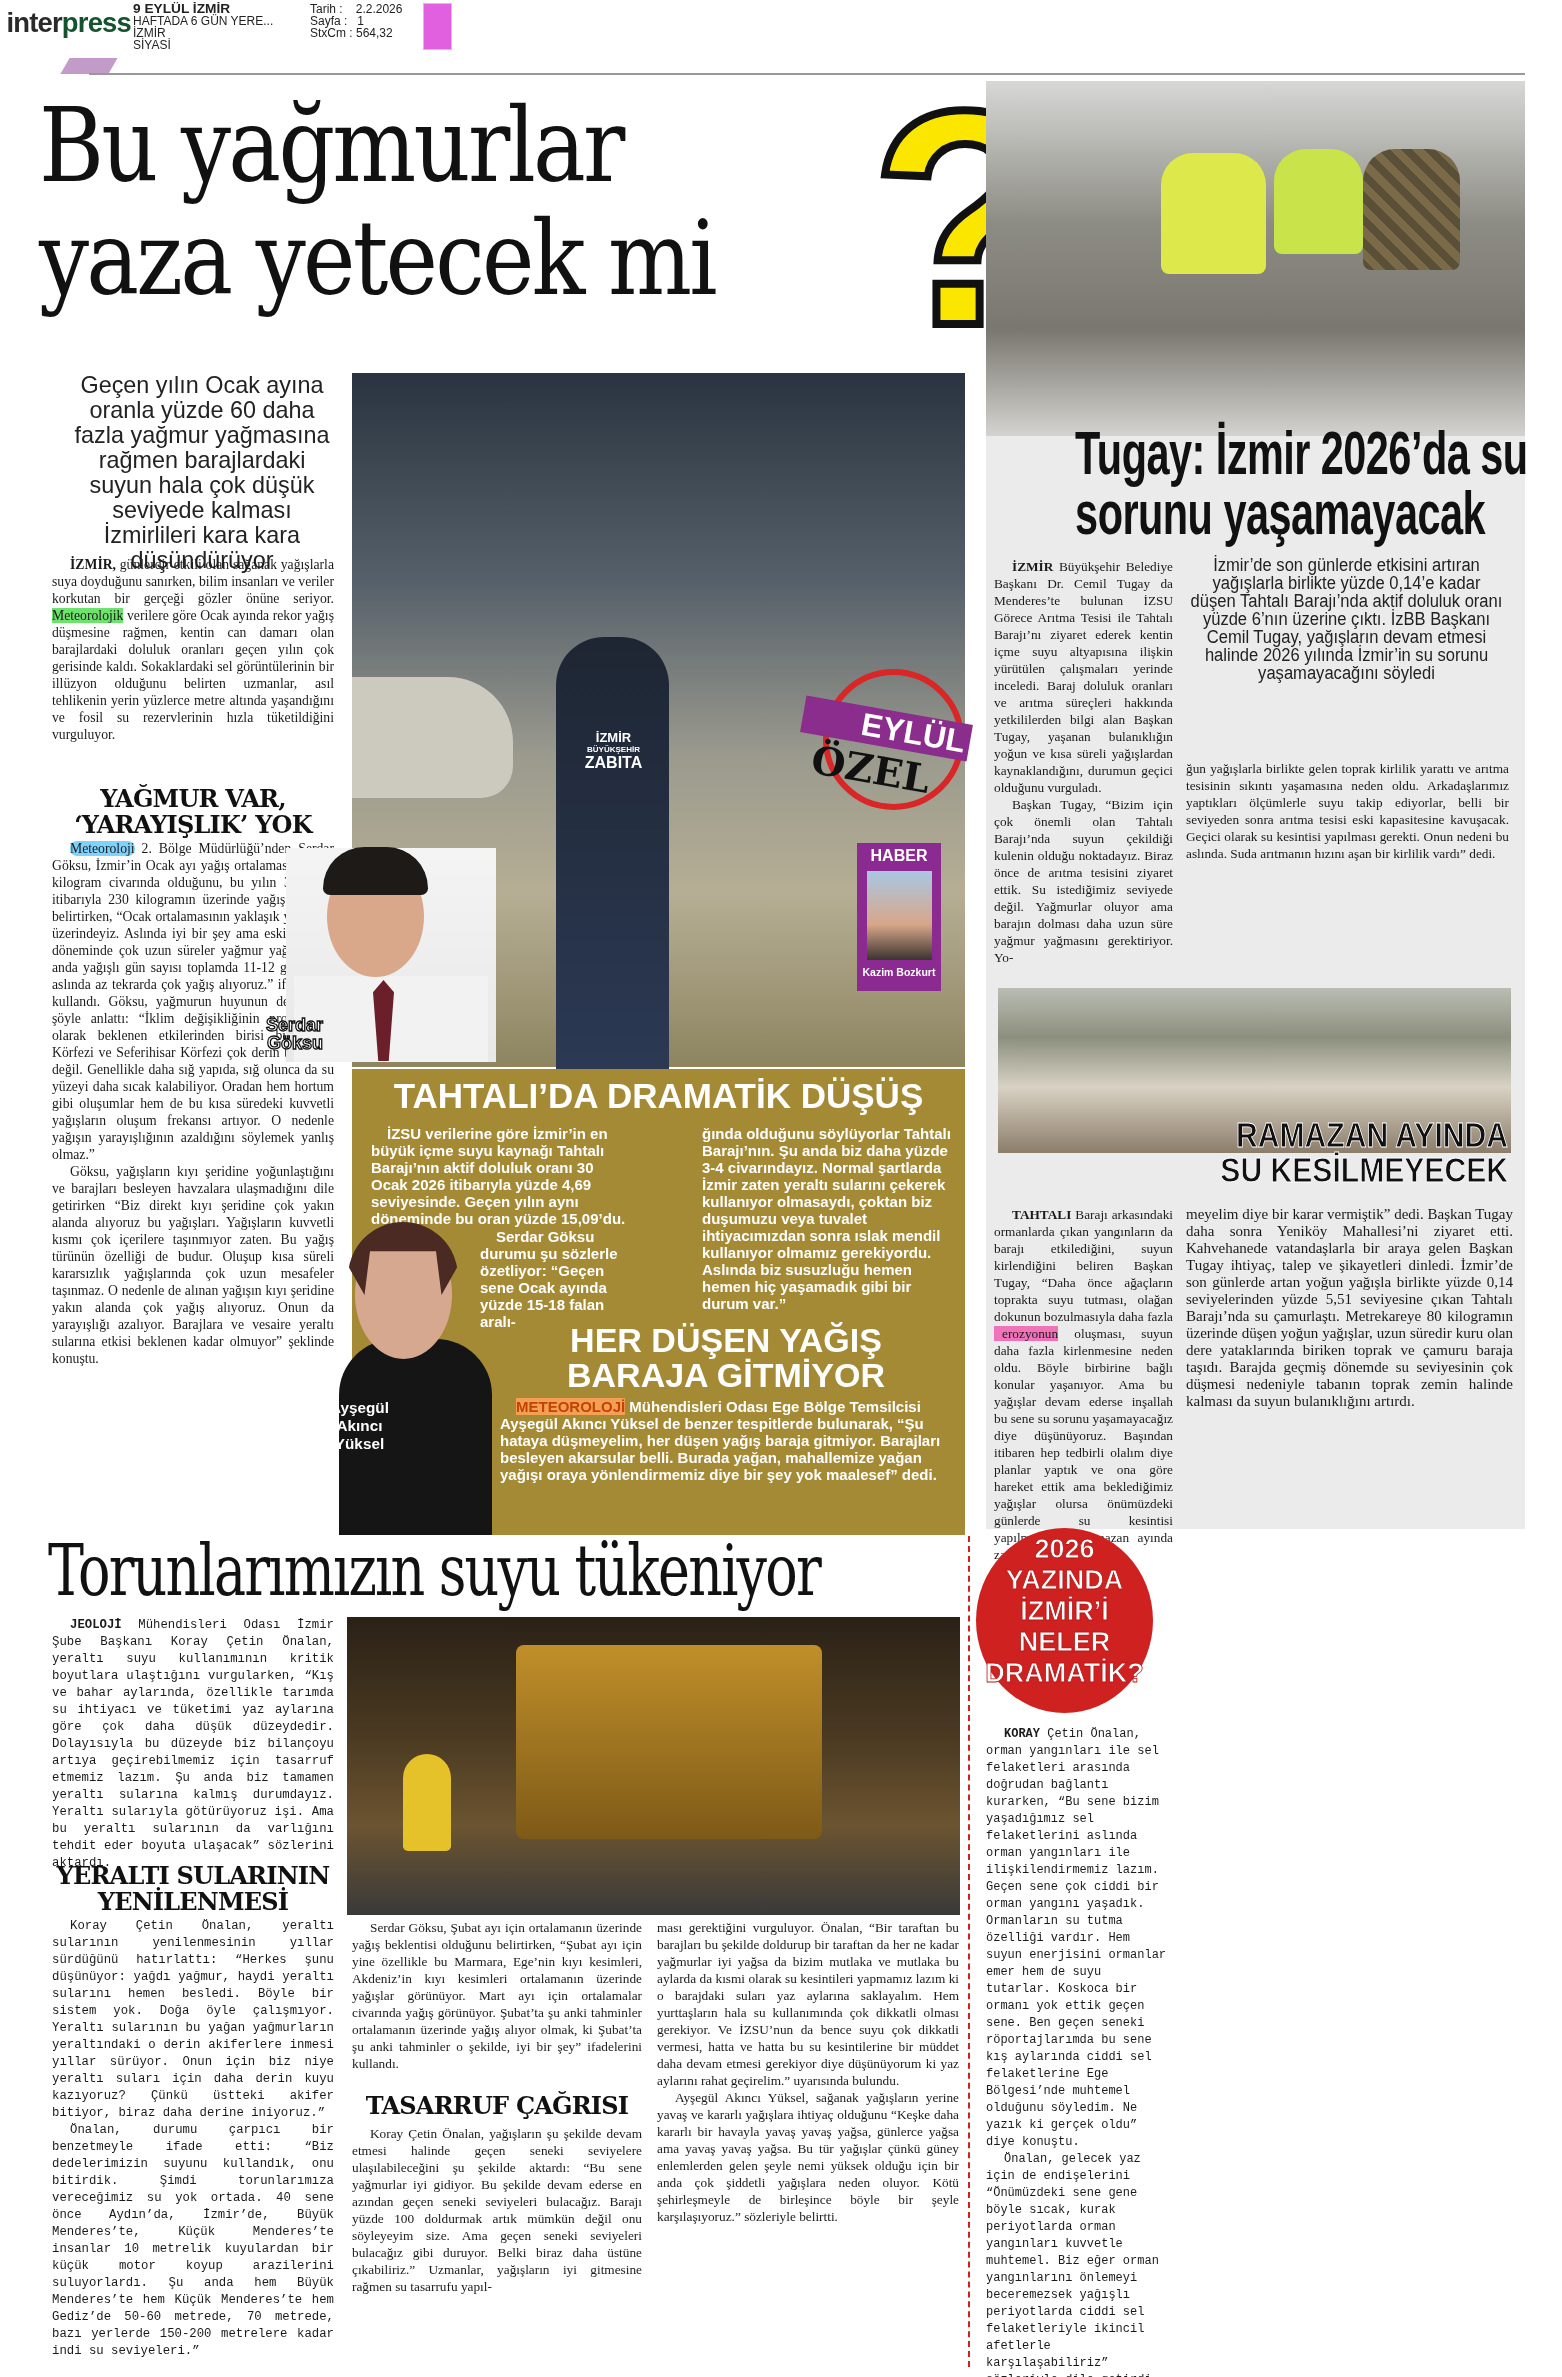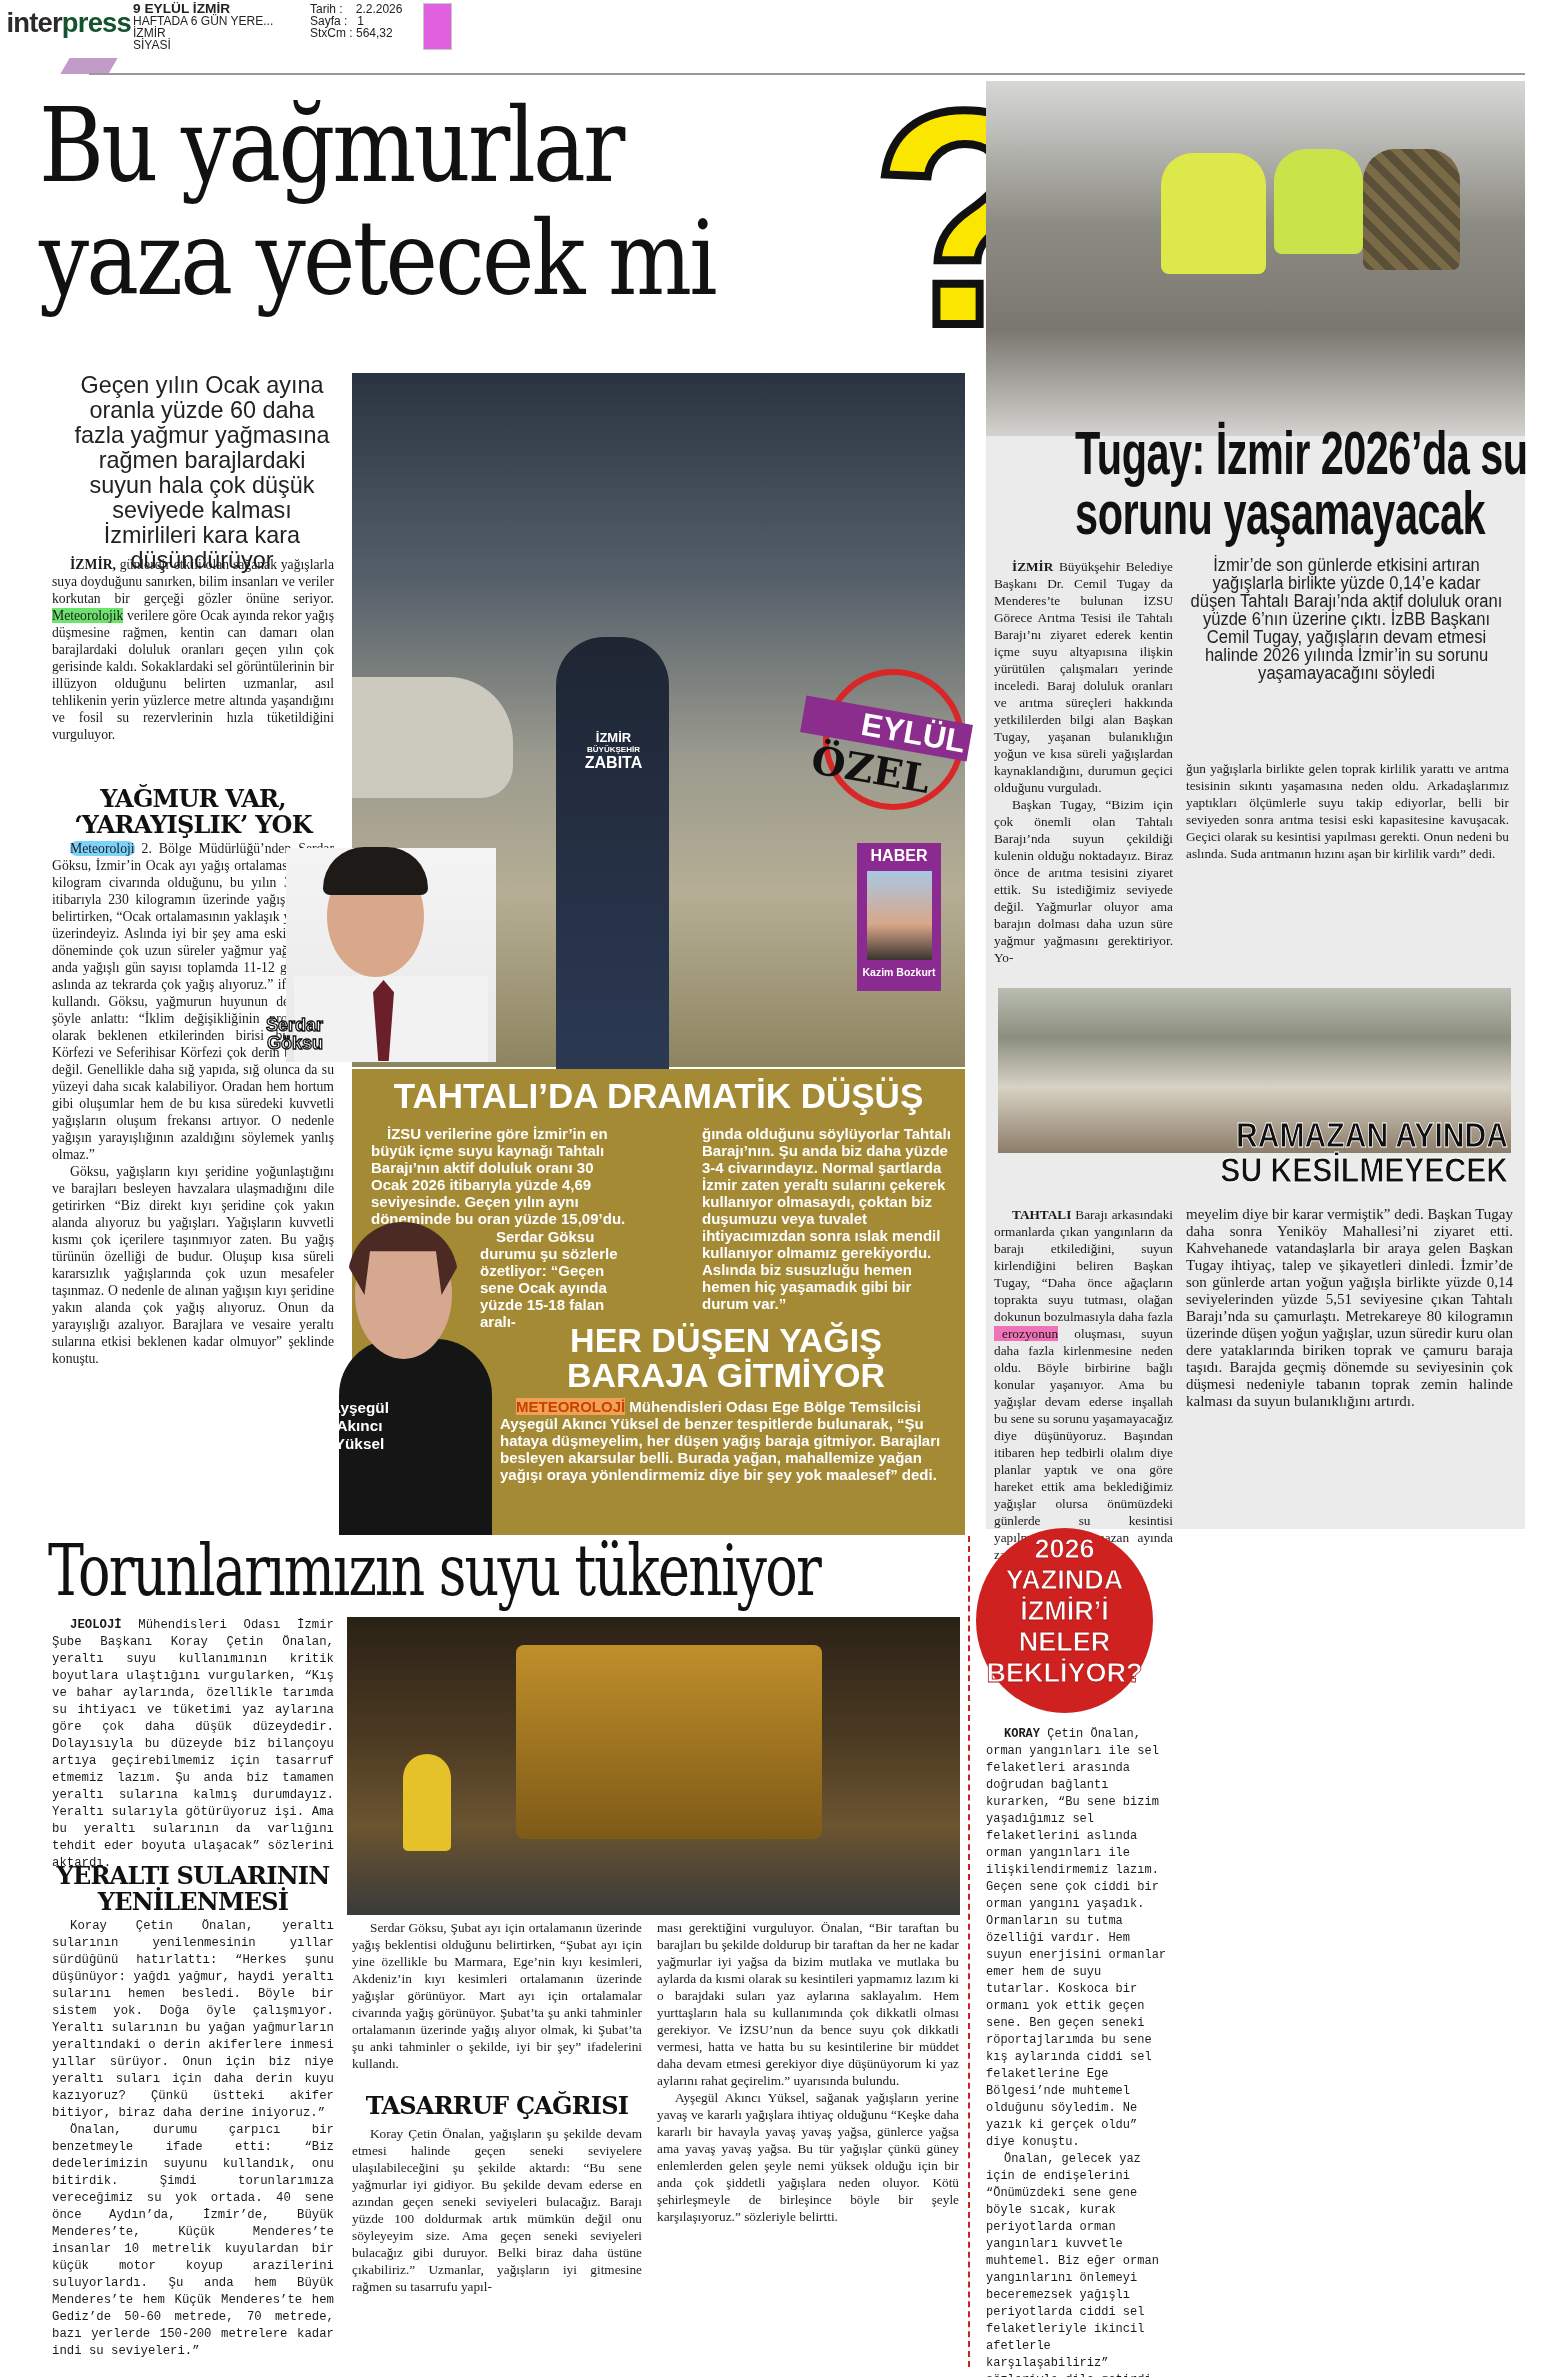--- a/index.html
+++ b/index.html
@@ -226,19 +226,19 @@
   <p class="noind">ması gerektiğini vurguluyor. Önalan, “Bir taraftan bu barajları bu şekilde doldurup bir taraftan da her ne kadar yağmurlar iyi yağsa da bizim mutlaka ve mutlaka bu aylarda da kısmi olarak su kesintileri yapmamız lazım ki o barajdaki suları yaz aylarına saklayalım. Hem yurttaşların hala su kullanımında çok dikkatli olması gerekiyor. Ve İZSU’nun da bence suyu çok dikkatli vermesi, hatta ve hatta bu su kesintilerine bir müddet daha devam etmesi gerekiyor diye düşünüyorum ki yaz aylarını rahat geçirelim.” uyarısında bulundu.</p>
   <p>Ayşegül Akıncı Yüksel, sağanak yağışların yerine yavaş ve kararlı yağışlara ihtiyaç olduğunu “Keşke daha kararlı bir havayla yavaş yavaş yağsa, günlerce yağsa ama yavaş yavaş yağsa. Bu tür yağışlar çünkü güney enlemlerden gelen şeyle nemi yüksek olduğu için bir anda çok şiddetli yağışlara neden oluyor. Kötü şehirleşmeyle de birleşince böyle bir şeyle karşılaşıyoruz.” sözleriyle belirtti.</p>
 </div>
 
 <div class="abs circle"></div>
 <div class="abs circle-text">
   <div>2026</div>
   <div>YAZINDA</div>
   <div>İZMİR’İ</div>
   <div>NELER</div>
-  <div>BEKLİYOR?</div>
+  <div>DRAMATİK?</div>
 </div>
 <div class="abs body mono-col" style="left:986px;top:1726px;width:185px;font-size:12px;line-height:17px;text-align:left;">
   <p><span class="lead">KORAY</span><span> Çetin Önalan, orman yangınları ile sel felaketleri arasında doğrudan bağlantı kurarken, “Bu sene bizim yaşadığımız sel felaketlerini aslında orman yangınları ile ilişkilendirmemiz lazım. Geçen sene çok ciddi bir orman yangını yaşadık. Ormanların su tutma özelliği vardır. Hem suyun enerjisini ormanlar emer hem de suyu tutarlar. Koskoca bir ormanı yok ettik geçen sene. Ben geçen seneki röportajlarımda bu sene kış aylarında ciddi sel felaketlerine Ege Bölgesi’nde muhtemel olduğunu söyledim. Ne yazık ki gerçek oldu” diye konuştu.</span></p>
   <p>Önalan, gelecek yaz için de endişelerini “Önümüzdeki sene gene böyle sıcak, kurak periyotlarda orman yangınları kuvvetle muhtemel. Biz eğer orman yangınlarını önlemeyi beceremezsek yağışlı periyotlarda ciddi sel felaketleriyle ikincil afetlerle karşılaşabiliriz” sözleriyle dile getirdi.</p>
 </div>
 
 
 </body></html>

